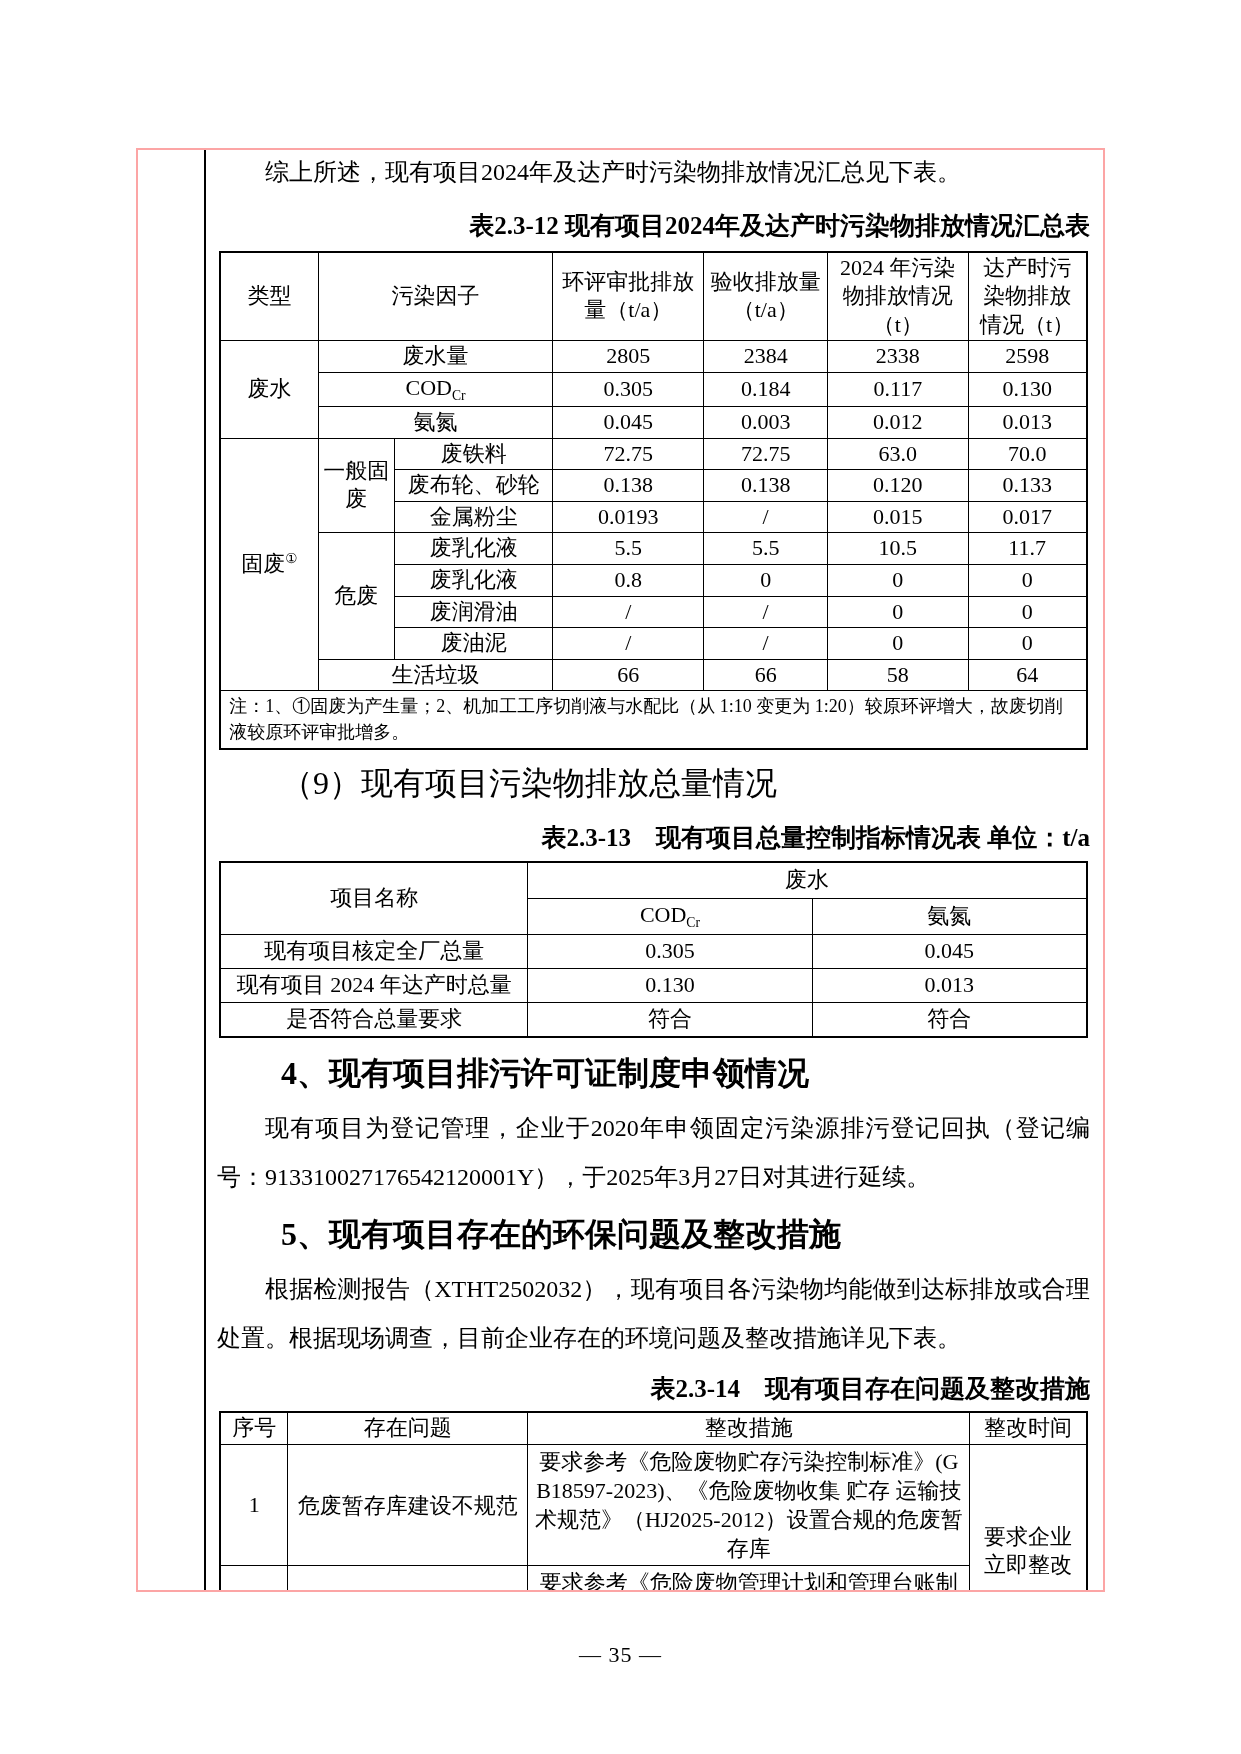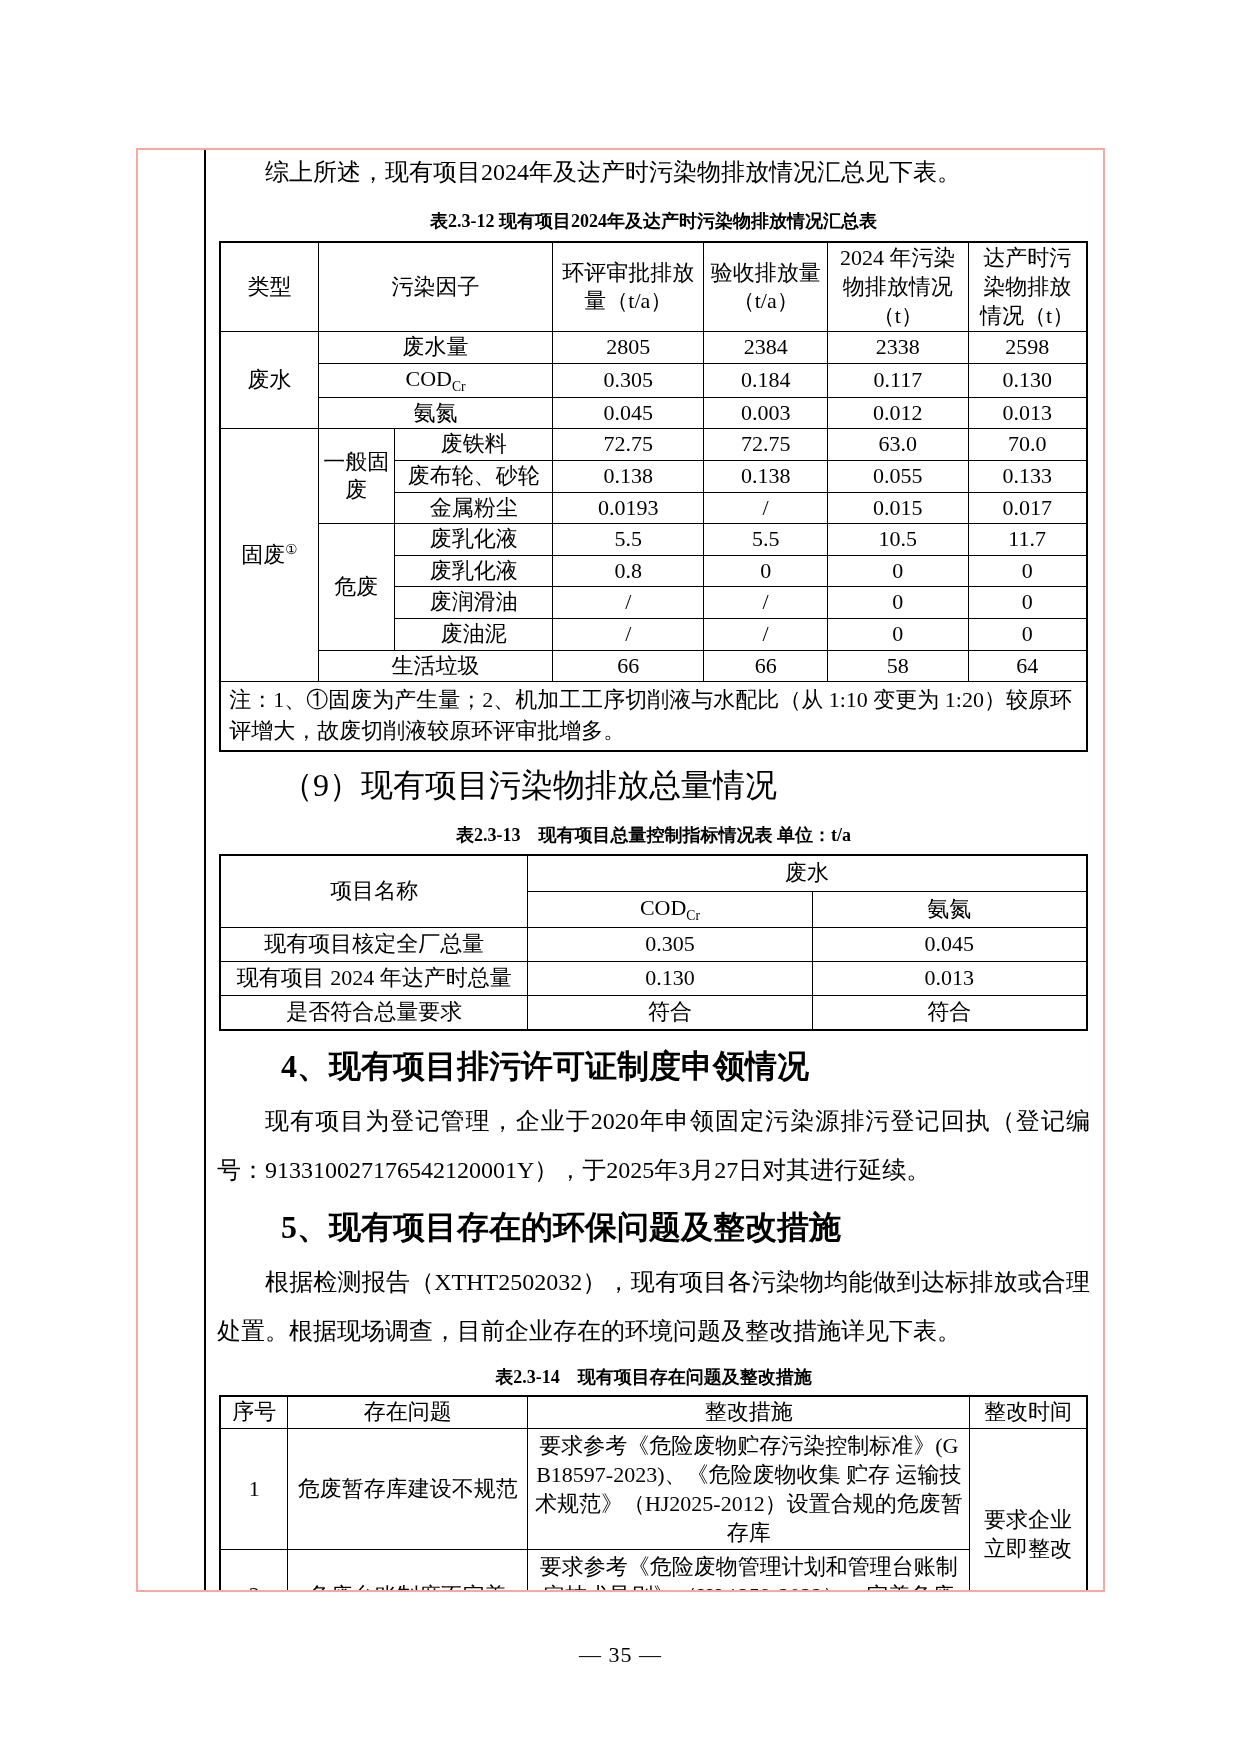--- a/index.html
+++ b/index.html
@@ -8,30 +8,30 @@
   .frame{position:absolute;left:136px;top:148px;width:969px;height:1444px;
          border:2px solid #fca5a5;display:flex;box-sizing:border-box;}
   .rail{width:66px;flex:none;border-right:2px solid #000;}
   .content{flex:1;padding:0 13px 0 11px;box-sizing:border-box;overflow:hidden;}
 
   .para{font-size:24px;line-height:1.5;text-indent:2em;text-align:justify;margin:0;}
   .spread{line-height:2.05;}
   .sec{font-size:32px;font-weight:bold;margin:0;text-indent:2em;text-align:left;}
   .sec.plain{font-weight:normal;}
 
-  .tbl-title{font-weight:bold;font-size:18px;text-align:center;line-height:1.3;}
+  .tbl-title{font-weight:bold;font-size:25px;text-align:right;line-height:1.3;}
 
   table{width:99.5%;margin:0 auto;border-collapse:collapse;border:2px solid #000;
         font-size:22px;table-layout:fixed;}
   th,td{border:1.5px solid #000;text-align:center;vertical-align:middle;
         padding:1px 4px;font-weight:normal;line-height:1.3;word-break:break-all;}
 
   .t12 th{height:64px;}
   .t12 td{height:28px;}
-  .t12 .note-cell{text-align:left;height:auto;line-height:1.4;padding:3px 8px;font-size:22px;}
+  .t12 .note-cell{text-align:left;height:auto;line-height:1.4;padding:3px 8px;font-size:18px;}
   sub{font-size:0.62em;} sup{font-size:0.62em;}
 
   .t13 th{height:33px;}
   .t13 td{height:31px;}
 
   .t14 th{height:28px;}
   .t14 .measure{line-height:1.32;padding:2px 6px;}
   .t14 .prob{line-height:1.32;}
 
   
@@ -111,21 +111,21 @@
           <td>废铁料</td>
           <td>72.75</td>
           <td>72.75</td>
           <td>63.0</td>
           <td>70.0</td>
         </tr>
         <tr>
           <td>废布轮、砂轮</td>
           <td>0.138</td>
           <td>0.138</td>
-          <td>0.055</td>
+          <td>0.120</td>
           <td>0.133</td>
         </tr>
         <tr>
           <td>金属粉尘</td>
           <td>0.0193</td>
           <td>/</td>
           <td>0.015</td>
           <td>0.017</td>
         </tr>
         <tr>

